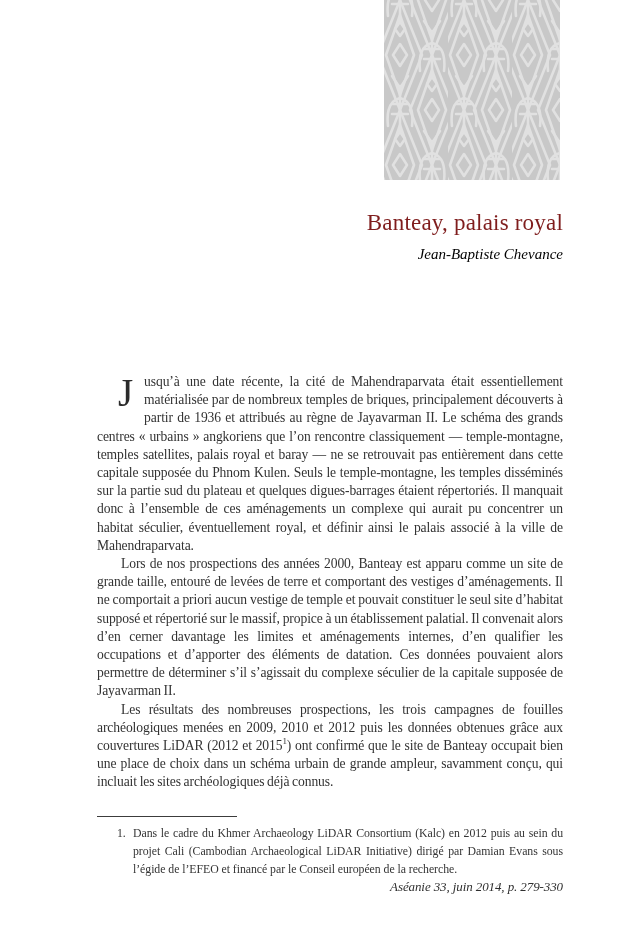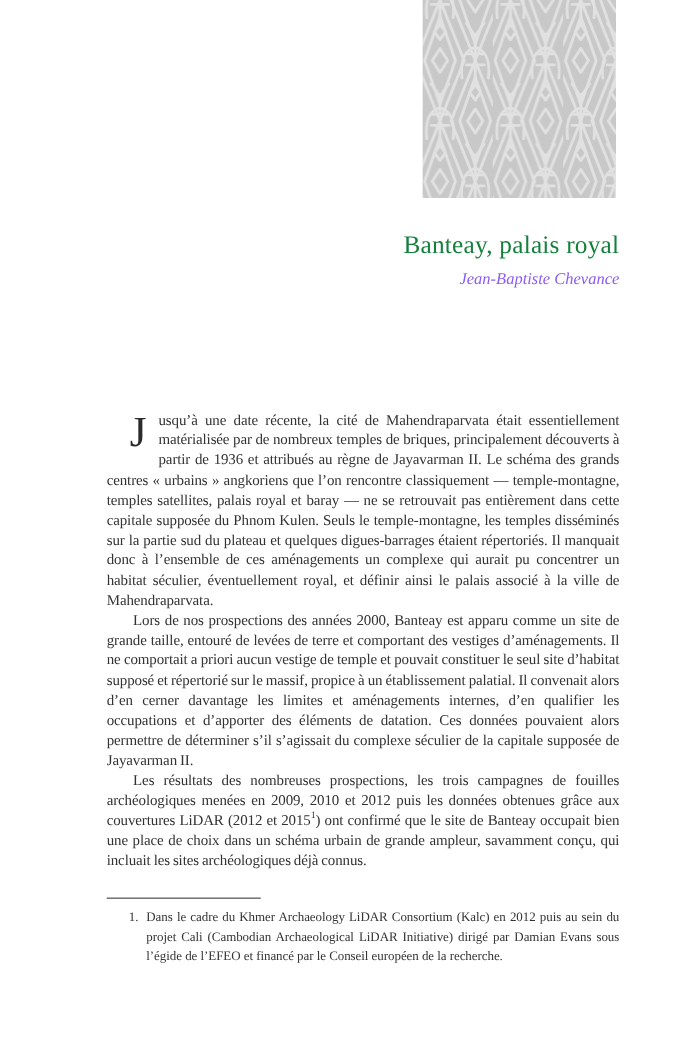--- a/index.html
+++ b/index.html
@@ -4,23 +4,23 @@
 <style>
   * { margin:0; padding:0; box-sizing:border-box; }
   html,body { background:#efefef; }
   .page{
     position:relative; width:630px; height:945px; background:#ffffff;
     margin:0 auto; overflow:hidden;
     font-family:"Liberation Serif", serif; color:#323232;
   }
   .pattern{ position:absolute; left:384px; top:0; width:176px; height:180px; }
   .titleblock{ position:absolute; left:97px; top:208px; width:466px; text-align:right; }
-  .titleblock h1{ font-weight:normal; font-size:23px; line-height:29px; color:#15803d; letter-spacing:0.2px; }
+  .titleblock h1{ font-weight:normal; font-size:23px; line-height:29px; color:#7f1d1d; letter-spacing:0.2px; }
   .tline{ display:block; }
-  .author{ margin-top:9px; font-style:italic; font-size:15px; color:#8b5cf6; }
+  .author{ margin-top:9px; font-style:italic; font-size:15px; color:#000000; }
   .bodytext{
     position:absolute; left:97px; top:373px; width:466px;
     font-size:13.6px; line-height:18.2px; text-align:justify;
     letter-spacing:-0.1px; word-spacing:-0.6px;
   }
   .para{ margin:0; }
   .para.indent{ text-indent:24px; }
   .dropcap{
     float:left; font-size:39px; line-height:36px; height:36px;
     margin:2px 11px 0 21px; color:#2b2b2b;
@@ -89,14 +89,15 @@
   </main>
 
   <div class="footnote-block">
     <div class="fn-rule"></div>
     <div class="fn">
       <span class="fn-num">1.</span>
       <span>Dans le cadre du Khmer Archaeology LiDAR Consortium (Kalc) en 2012 puis au sein du projet Cali (Cambodian Archaeological LiDAR Initiative) dirigé par Damian Evans sous l’égide de l’EFEO et financé par le Conseil européen de la recherche.</span>
     </div>
   </div>
 
+  <div class="journal">Aséanie 33, juin 2014, p. 279-330</div>
 
 </div>
 
 </body></html>

